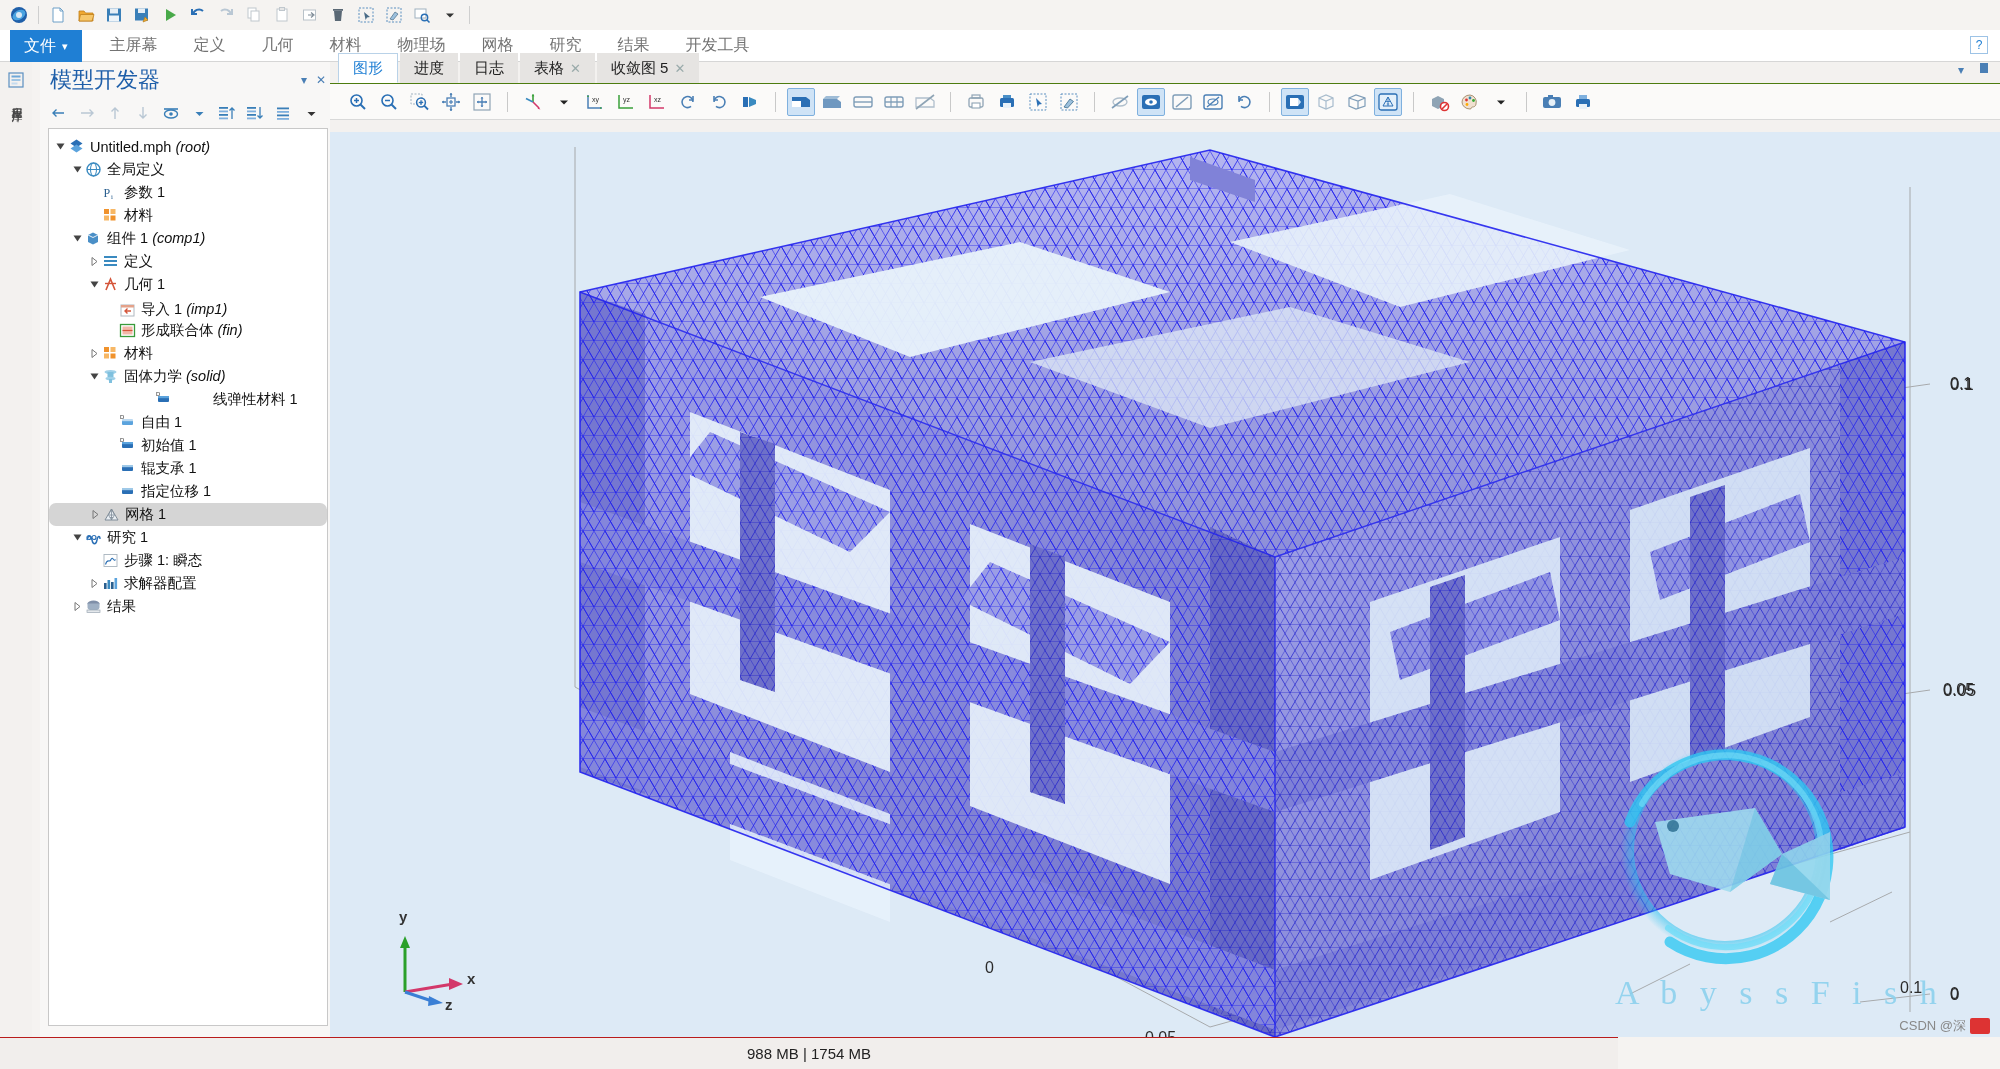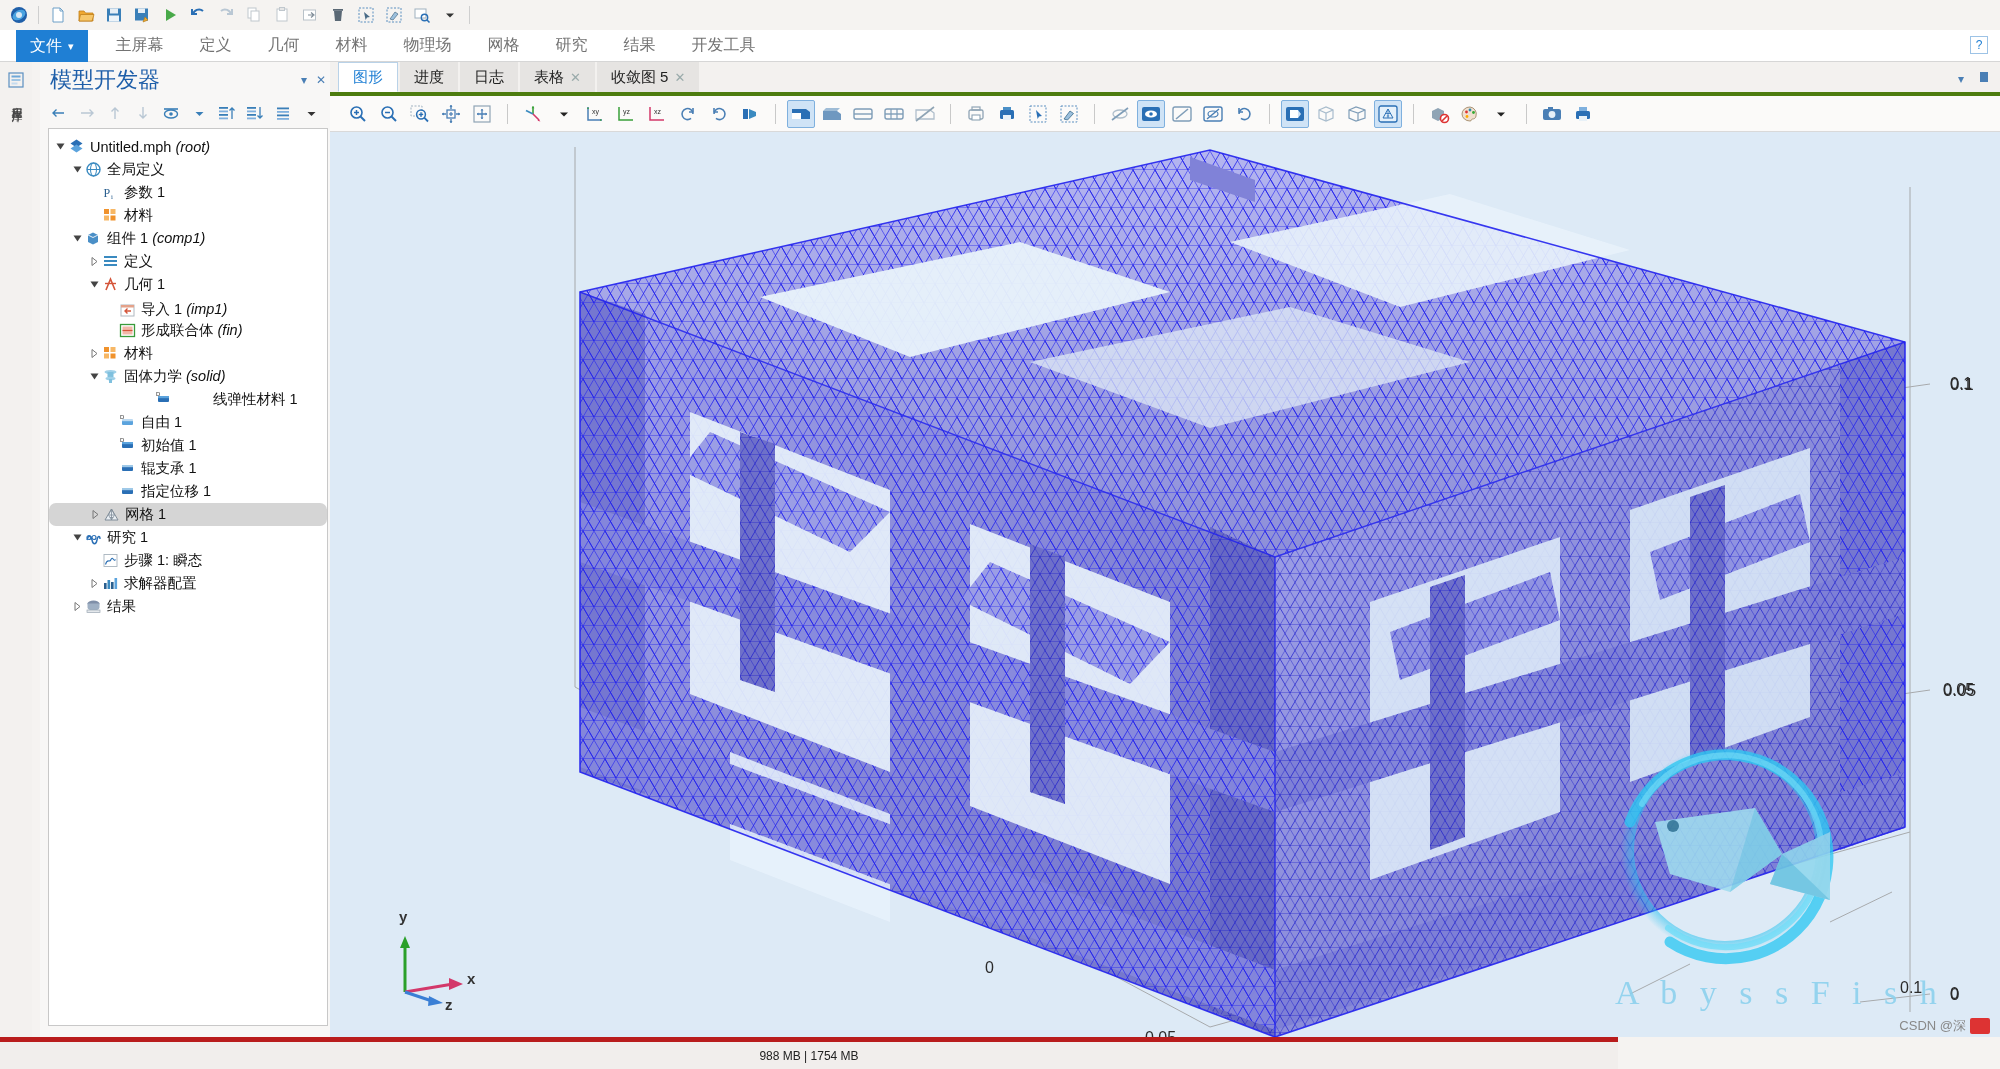--- a/index.html
+++ b/index.html
@@ -39,21 +39,21 @@
 
   
   .ribbon {
     position: absolute; left: 0; top: 30px; width: 2000px; height: 32px;
     background: #ffffff; border-bottom: 1px solid #d6d6d6;
     display: flex; align-items: stretch;
   }
   .ribbon-file {
     background: #1f7fd4; color: #ffffff; font-size: 16px;
     padding: 16px 14px; display: flex; align-items: center; gap: 6px;
-    margin: 0 10px 0 16px; height: 32px;
+    margin: 0 10px 0 10px; height: 32px;
   }
   .ribbon-tab {
     padding: 0 18px; display: flex; align-items: center;
     font-size: 16px; color: #737373;
   }
   .ribbon-help {
     position: absolute; right: 12px; top: 6px; width: 18px; height: 18px;
     border: 1px solid #9dc3e6; color: #1f7fd4; font-size: 12px;
     display: flex; align-items: center; justify-content: center;
   }
@@ -104,22 +104,22 @@
            display: inline-flex; align-items: center; justify-content: center; }
   .tlabel { display: inline-block; }
   .tlabel .ital { font-style: italic; }
 
   
   .graphics {
     position: absolute; left: 330px; top: 62px; width: 1670px; height: 975px;
     background: #f3f1ef;
   }
   .tabstrip {
-    height: 34px; display: flex; align-items: flex-end; padding-left: 8px;
-    border-bottom: 4px solid #4d7c0f; position: relative;
+    height: 22px; display: flex; align-items: flex-end; padding-left: 8px;
+    border-bottom: 1px solid #4d7c0f; position: relative;
   }
   .gtab {
     height: 30px; display: flex; align-items: center; gap: 6px;
     padding: 0 14px; font-size: 15px; color: #222;
     background: #e6e4e2; margin-right: 2px;
   }
   .gtab.active { background: #ffffff; color: #1f7fd4; border: 1px solid #b9d2e8; border-bottom: 1px solid #ffffff; }
   .gtab .x { color: #9aa; font-size: 13px; }
   .tabstrip-right {
     position: absolute; right: 10px; bottom: 6px; display: flex; gap: 14px;
@@ -140,23 +140,23 @@
   }
   .axlabel { position: absolute; font-size: 16px; color: #2b2b2b; }
 
   
   .triad { position: absolute; left: 375px; top: 905px; width: 90px; height: 80px; }
   .triad span { position: absolute; font-size: 15px; color: #333; font-weight: 600; }
 
   
   .statusbar {
     position: absolute; left: 0; bottom: 0; width: 1618px; height: 32px;
-    background: #f1eeec; border-top: 5px solid #b91c1c;
+    background: #f1eeec; border-top: 1px solid #b91c1c;
     display: flex; align-items: center; justify-content: center;
-    font-size: 12px; color: #222;
+    font-size: 15px; color: #222;
   }
   .csdn {
     position: absolute; right: 10px; bottom: 34px; font-size: 13px; color: #888;
     display: flex; align-items: center; gap: 4px;
   }
   .csdn-badge { width: 20px; height: 16px; background: #d33; border-radius: 2px; }
 </style>
 </head>
 <body>
 

